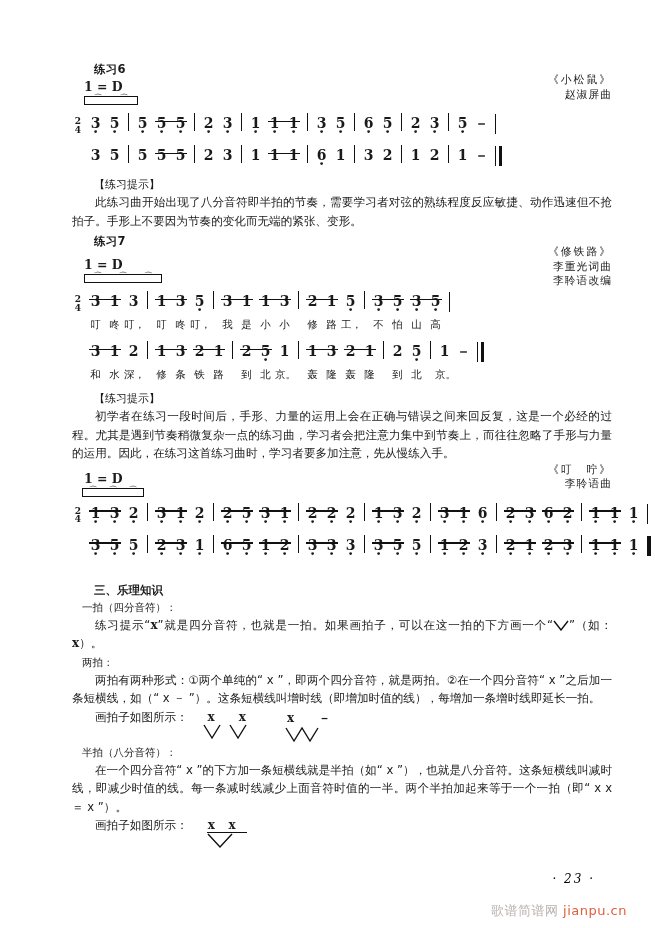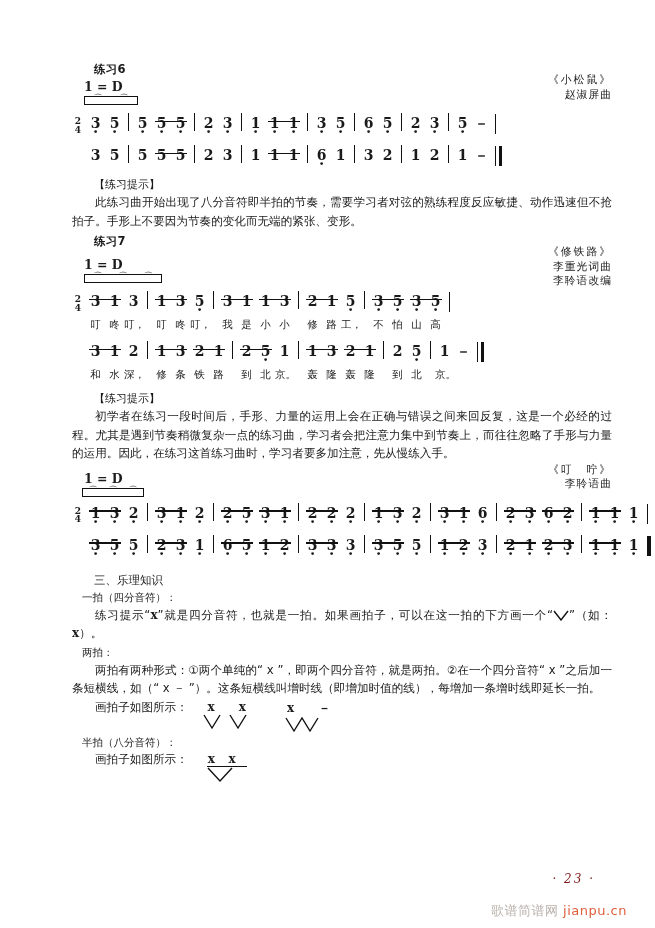--- a/index.html
+++ b/index.html
@@ -30,23 +30,23 @@
   
   .ex-title {
     font-size: 11.5px;
     font-weight: bold;
     margin-left: 22px;
     margin-bottom: 2px;
     letter-spacing: 0.3px;
   }
   .section-title {
     font-size: 11.5px;
-    font-weight: normal;
+    font-weight: bold;
     margin-left: 22px;
-    margin-top: 8px;
+    margin-top: 18px;
     margin-bottom: 3px;
   }
   .tip-label {
     font-size: 11px;
     font-weight: normal;
     margin-left: 22px;
     margin-top: 2px;
     margin-bottom: 1px;
   }
   .para {
@@ -246,21 +246,21 @@
 
   
   .pagenum {
     position: absolute;
     right: 60px;
     bottom: 42px;
     font-size: 12px;
     font-style: italic;
     font-family: "DejaVu Serif", "Liberation Serif", serif;
     letter-spacing: 2px;
-    color: #7f1d1d;
+    color: #000000;
   }
   .watermark {
     position: absolute;
     right: 28px;
     bottom: 8px;
     font-size: 13px;
     letter-spacing: 0.5px;
     color: #b9b2ac;
   }
   .watermark .wm-url {
@@ -714,20 +714,21 @@
         </span>
         <span class="beat-fig" style="margin-left:22px;">
           <span class="beat-x"><span>x</span> <span>－</span></span>
           <svg class="vee" width="60" height="16" viewBox="0 0 60 16">
             <path d="M2,1 L10,14 L18,1 L26,14 L34,1" stroke="#111" stroke-width="1.4" fill="none"></path>
           </svg>
         </span>
       </div>
 
       <div class="small-label">半拍（八分音符）：</div>
+      <p class="para">在一个四分音符“ x ”的下方加一条短横线就是半拍（如“ x ”），也就是八分音符。这条短横线叫减时线，即减少时值的线。每一条减时线减少上面音符时值的一半。两个半拍加起来等于一个一拍（即“ x x ＝ x ”）。</p>
 
       <div class="beatline">
         <span>画拍子如图所示：</span>
         <span class="beat-fig">
           <span class="underx"><span class="beat-x">x</span> <span class="beat-x">x</span></span>
           <svg class="vee" width="50" height="16" viewBox="0 0 50 16">
             <path d="M6,1 L18,14 L30,1" stroke="#111" stroke-width="1.4" fill="none"></path>
           </svg>
         </span>
       </div>

